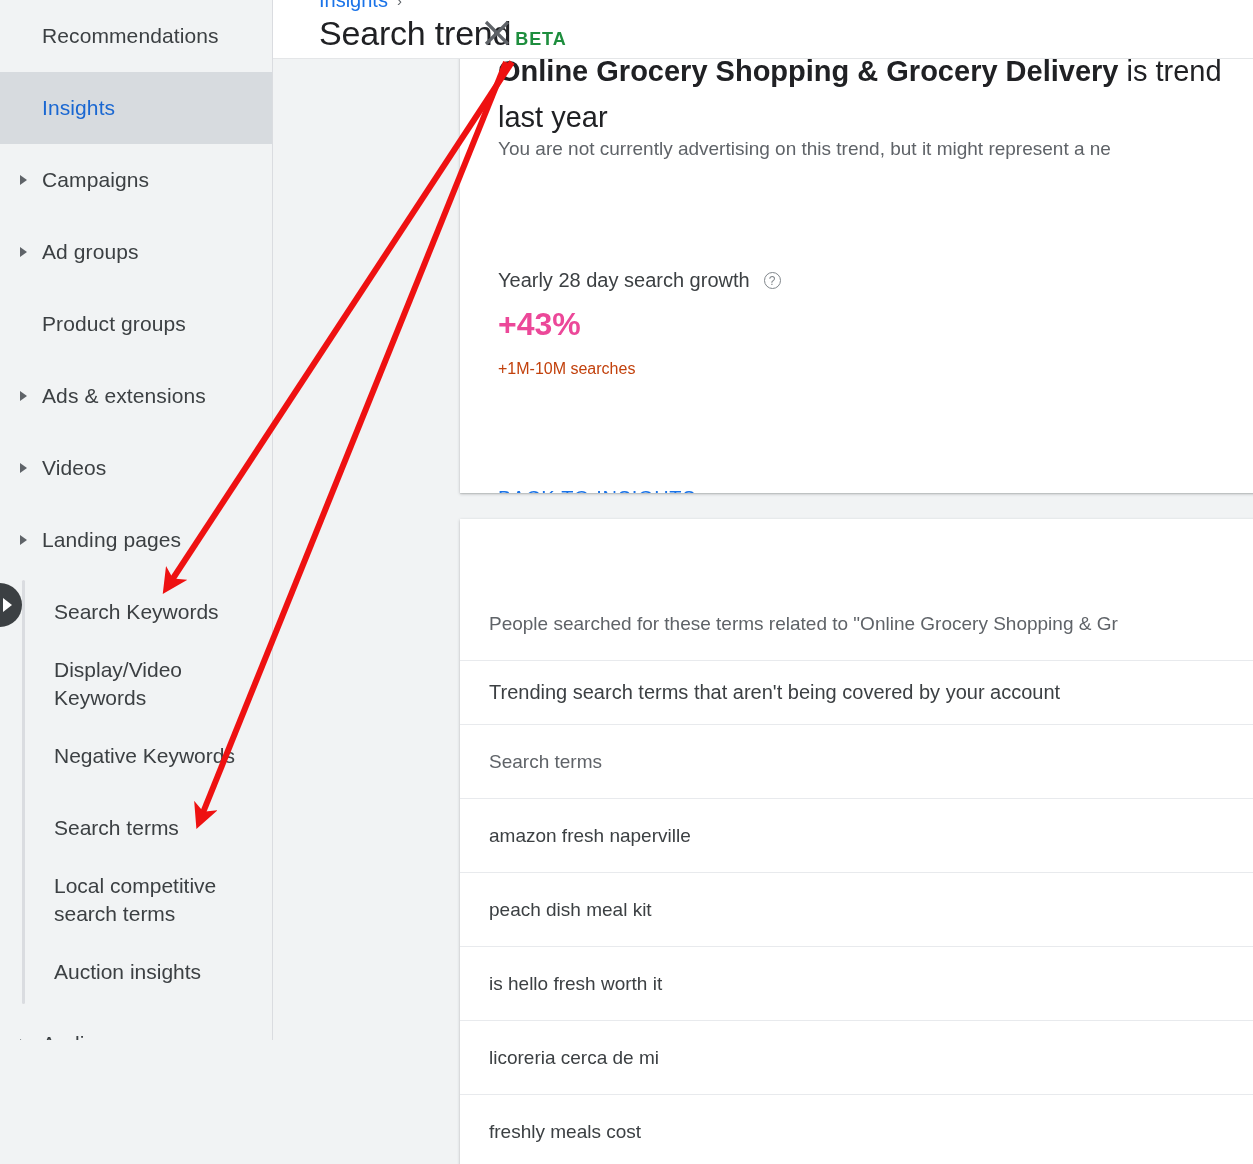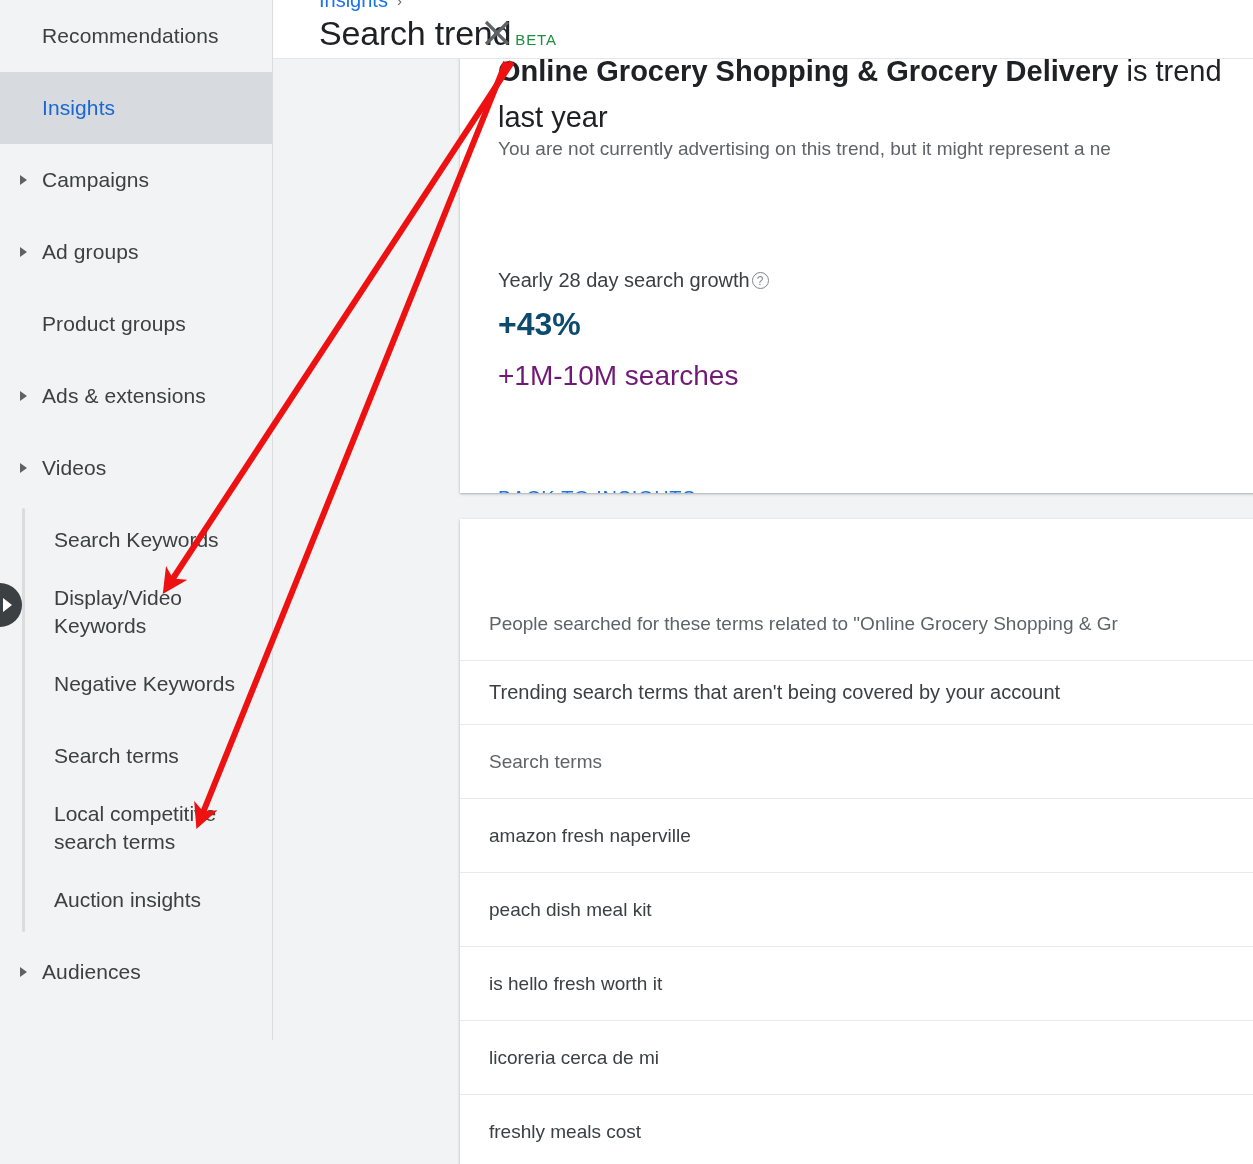--- a/index.html
+++ b/index.html
@@ -121,22 +121,22 @@
     left: 46px; top: 14px;
     display: flex; align-items: baseline; gap: 4px;
   }
   #page-title {
     font-size: 34px;
     color: #202124;
     font-weight: 400;
     letter-spacing: -0.2px;
   }
   #beta-badge {
-    font-size: 15px;
-    font-weight: 400;
+    font-size: 18px;
+    font-weight: 700;
     color: #1e8e3e;
     letter-spacing: 0.9px;
   }
   #close-btn {
     position: absolute;
     left: 207px; top: 16px;
     width: 34px; height: 34px;
     cursor: pointer;
   }
   #close-btn svg { display: block; }
@@ -175,47 +175,47 @@
     position: absolute;
     left: 38px; top: 127px;
     width: 1050px;
     font-size: 19px;
     color: #5f6368;
     white-space: nowrap;
   }
   .growth-label {
     position: absolute;
     left: 38px; top: 258px;
-    display: flex; align-items: center; gap: 2px;
+    display: flex; align-items: center; gap: 14px;
     font-size: 20px;
     color: #3c4043;
   }
   .help-icon {
     display: inline-flex;
     width: 17px; height: 17px;
     border: 1.5px solid #80868b;
     border-radius: 50%;
     align-items: center; justify-content: center;
     font-size: 12px;
     color: #80868b;
     line-height: 1;
     cursor: pointer;
   }
   .growth-value {
     position: absolute;
     left: 38px; top: 295px;
     font-size: 32px;
     font-weight: 700;
-    color: #0c4a6e;
+    color: #ec4899;
   }
   .growth-count {
     position: absolute;
     left: 38px; top: 349px;
-    font-size: 28px;
-    color: #701a75;
+    font-size: 16px;
+    color: #c2410c;
   }
   .back-link {
     position: absolute;
     left: 38px; top: 476px;
     font-size: 20px;
     font-weight: 500;
     color: #1a73e8;
     letter-spacing: 0.7px;
     cursor: pointer;
   }
@@ -303,20 +303,24 @@
         <div class="nav-item">
           <span>Product groups</span>
         </div>
         <div class="nav-item">
           <span class="caret"></span>
           <span>Ads &amp; extensions</span>
         </div>
         <div class="nav-item">
           <span class="caret"></span>
           <span>Videos</span>
+        </div>
+        <div class="nav-item">
+          <span class="caret"></span>
+          <span>Landing pages</span>
         </div>
         <div class="sub-wrap">
           <div class="sub-item">
             <span>Search Keywords</span>
           </div>
           <div class="sub-item">
             <span>Display/Video Keywords</span>
           </div>
           <div class="sub-item">
             <span>Negative Keywords</span>

